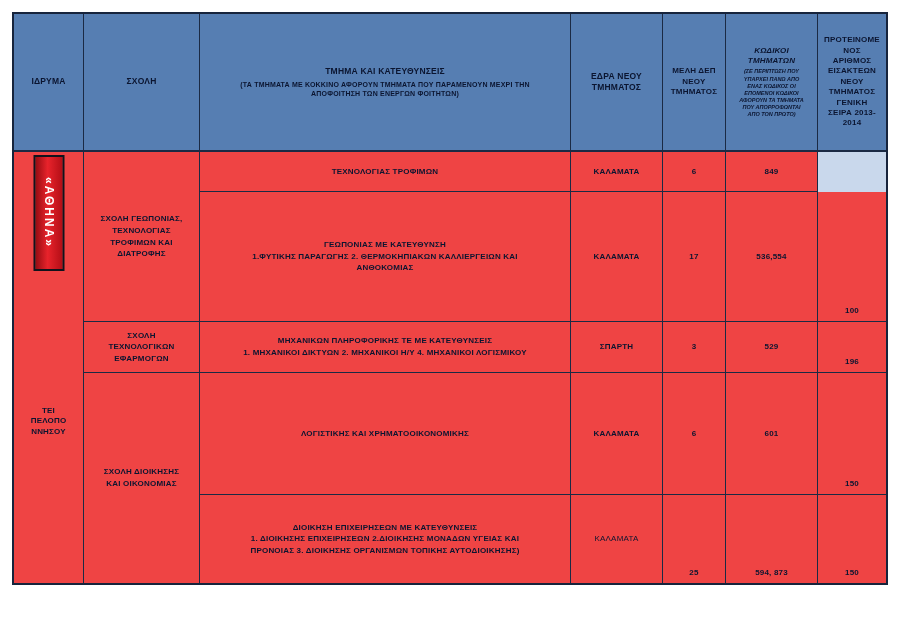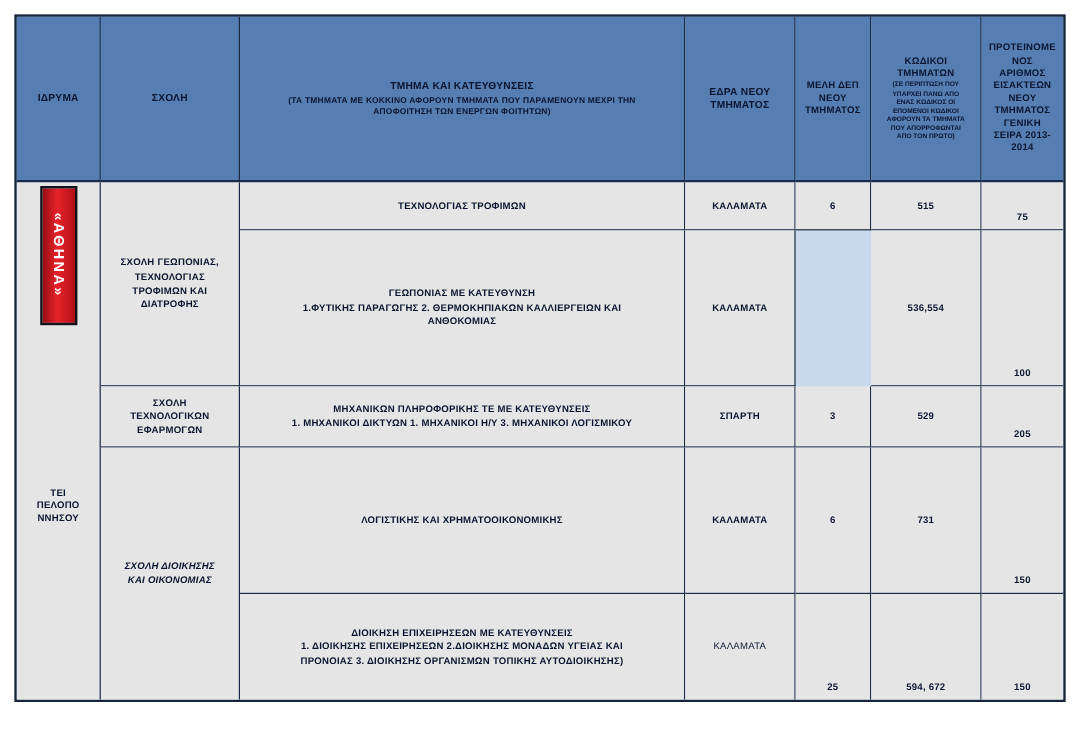--- a/index.html
+++ b/index.html
@@ -22,21 +22,21 @@
     padding:3px;
   }
   .no-r { border-right:none; }
   .no-b { border-bottom:none; }
 
   .head { background:#567eb2; border-bottom-width:2.5px; font-size:8.5px; line-height:1.3; letter-spacing:.2px; }
   .h-sub { font-size:7px; line-height:1.35; margin-top:3px; white-space:pre-line; }
   .h-sub-tiny { font-size:5.5px; line-height:1.3; margin-top:2px; white-space:pre-line; letter-spacing:0; }
   .prel { white-space:pre-line; }
 
-  .bodyc { background:#e5e5e5; font-size:8px; line-height:1.45; letter-spacing:.2px; }
+  .bodyc { background:#ef4444; font-size:8px; line-height:1.45; letter-spacing:.2px; }
   .seat { font-size:8px; }
   .seat-normal { font-weight:400; }
   .num { font-size:8px; }
   .bottom-num { justify-content:flex-end; padding-bottom:4px; }
 
   .inst { position:relative; }
   .badge {
     position:absolute; left:50%; transform:translateX(-50%); top:3px;
     width:31px; height:116px; box-sizing:border-box;
     border:2px solid #10131c;
@@ -68,21 +68,21 @@
     </div>
     <div class="cell head prel" style="grid-row:1;grid-column:4;">
       <span class="prel">ΕΔΡΑ ΝΕΟΥ
 ΤΜΗΜΑΤΟΣ</span>
     </div>
     <div class="cell head" style="grid-row:1;grid-column:5;font-size:8px;">
       <span class="prel">ΜΕΛΗ ΔΕΠ
 ΝΕΟΥ
 ΤΜΗΜΑΤΟΣ</span>
     </div>
-    <div class="cell head" style="grid-row:1;grid-column:6;font-size:8px;">
+    <div class="cell head" style="grid-row:1;grid-column:6;font-size:8px;font-style:italic;">
       <span class="prel">ΚΩΔΙΚΟΙ
 ΤΜΗΜΑΤΩΝ</span>
       <span class="h-sub-tiny">(ΣΕ ΠΕΡΙΠΤΩΣΗ ΠΟΥ
 ΥΠΑΡΧΕΙ ΠΑΝΩ ΑΠΟ
 ΕΝΑΣ ΚΩΔΙΚΟΣ ΟΙ
 ΕΠΟΜΕΝΟΙ ΚΩΔΙΚΟΙ
 ΑΦΟΡΟΥΝ ΤΑ ΤΜΗΜΑΤΑ
 ΠΟΥ ΑΠΟΡΡΟΦΩΝΤΑΙ
 ΑΠΟ ΤΟΝ ΠΡΩΤΟ)</span>
     </div>
@@ -109,101 +109,101 @@
       <span class="prel">ΣΧΟΛΗ ΓΕΩΠΟΝΙΑΣ,
 ΤΕΧΝΟΛΟΓΙΑΣ
 ΤΡΟΦΙΜΩΝ ΚΑΙ
 ΔΙΑΤΡΟΦΗΣ</span>
     </div>
     <div class="cell bodyc prel" style="grid-row:4;grid-column:2;">
       <span class="prel">ΣΧΟΛΗ
 ΤΕΧΝΟΛΟΓΙΚΩΝ
 ΕΦΑΡΜΟΓΩΝ</span>
     </div>
-    <div class="cell bodyc prel no-b" style="grid-row:5 / span 2;grid-column:2;font-style:italic;">
+    <div class="cell bodyc prel no-b" style="grid-row:5 / span 2;grid-column:2;">
       <span class="prel">ΣΧΟΛΗ ΔΙΟΙΚΗΣΗΣ
 ΚΑΙ ΟΙΚΟΝΟΜΙΑΣ</span>
     </div>
 
     <div class="cell bodyc dept" style="grid-row:2;grid-column:3;">
       <span class="prel">ΤΕΧΝΟΛΟΓΙΑΣ ΤΡΟΦΙΜΩΝ</span>
     </div>
     <div class="cell bodyc seat" style="grid-row:2;grid-column:4;">
       <span>ΚΑΛΑΜΑΤΑ</span>
     </div>
     <div class="cell bodyc num" style="grid-row:2;grid-column:5;">
       <span>6</span>
     </div>
     <div class="cell bodyc num" style="grid-row:2;grid-column:6;">
-      <span>515</span>
-    </div>
-    <div class="cell bodyc num bottom-num no-r" style="grid-row:2;grid-column:7;">
-      <span>75</span>
+      <span>849</span>
     </div>
 
     <div class="cell bodyc dept" style="grid-row:3;grid-column:3;align-items:center;">
       <span class="prel">ΓΕΩΠΟΝΙΑΣ  ΜΕ ΚΑΤΕΥΘΥΝΣΗ
 1.ΦΥΤΙΚΗΣ  ΠΑΡΑΓΩΓΗΣ 2. ΘΕΡΜΟΚΗΠΙΑΚΩΝ ΚΑΛΛΙΕΡΓΕΙΩΝ ΚΑΙ
 ΑΝΘΟΚΟΜΙΑΣ</span>
     </div>
     <div class="cell bodyc seat" style="grid-row:3;grid-column:4;">
       <span>ΚΑΛΑΜΑΤΑ</span>
     </div>
+    <div class="cell bodyc num" style="grid-row:3;grid-column:5;">
+      <span>17</span>
+    </div>
     <div class="cell bodyc num" style="grid-row:3;grid-column:6;">
       <span>536,554</span>
     </div>
     <div class="cell bodyc num bottom-num no-r" style="grid-row:3;grid-column:7;">
       <span>100</span>
     </div>
 
     <div class="cell bodyc dept" style="grid-row:4;grid-column:3;">
       <span class="prel">ΜΗΧΑΝΙΚΩΝ ΠΛΗΡΟΦΟΡΙΚΗΣ ΤΕ  ΜΕ ΚΑΤΕΥΘΥΝΣΕΙΣ
-1. ΜΗΧΑΝΙΚΟΙ ΔΙΚΤΥΩΝ 1. ΜΗΧΑΝΙΚΟΙ Η/Υ 3. ΜΗΧΑΝΙΚΟΙ ΛΟΓΙΣΜΙΚΟΥ</span>
+1. ΜΗΧΑΝΙΚΟΙ ΔΙΚΤΥΩΝ 2. ΜΗΧΑΝΙΚΟΙ Η/Υ 4. ΜΗΧΑΝΙΚΟΙ ΛΟΓΙΣΜΙΚΟΥ</span>
     </div>
     <div class="cell bodyc seat" style="grid-row:4;grid-column:4;">
       <span>ΣΠΑΡΤΗ</span>
     </div>
     <div class="cell bodyc num" style="grid-row:4;grid-column:5;">
       <span>3</span>
     </div>
     <div class="cell bodyc num" style="grid-row:4;grid-column:6;text-align:center;">
       <span>529</span>
     </div>
     <div class="cell bodyc num bottom-num no-r" style="grid-row:4;grid-column:7;">
-      <span>205</span>
+      <span>196</span>
     </div>
 
     <div class="cell bodyc dept" style="grid-row:5;grid-column:3;">
       <span class="prel">ΛΟΓΙΣΤΙΚΗΣ ΚΑΙ ΧΡΗΜΑΤΟΟΙΚΟΝΟΜΙΚΗΣ</span>
     </div>
     <div class="cell bodyc seat" style="grid-row:5;grid-column:4;">
       <span>ΚΑΛΑΜΑΤΑ</span>
     </div>
     <div class="cell bodyc num" style="grid-row:5;grid-column:5;">
       <span>6</span>
     </div>
     <div class="cell bodyc num" style="grid-row:5;grid-column:6;">
-      <span>731</span>
+      <span>601</span>
     </div>
     <div class="cell bodyc num bottom-num no-r" style="grid-row:5;grid-column:7;">
       <span>150</span>
     </div>
 
     <div class="cell bodyc dept no-b" style="grid-row:6;grid-column:3;">
       <span class="prel">ΔΙΟΙΚΗΣΗ ΕΠΙΧΕΙΡΗΣΕΩΝ ΜΕ  ΚΑΤΕΥΘΥΝΣΕΙΣ
 1. ΔΙΟΙΚΗΣΗΣ ΕΠΙΧΕΙΡΗΣΕΩΝ 2.ΔΙΟΙΚΗΣΗΣ ΜΟΝΑΔΩΝ ΥΓΕΙΑΣ ΚΑΙ
 ΠΡΟΝΟΙΑΣ 3. ΔΙΟΙΚΗΣΗΣ ΟΡΓΑΝΙΣΜΩΝ ΤΟΠΙΚΗΣ ΑΥΤΟΔΙΟΙΚΗΣΗΣ)</span>
     </div>
     <div class="cell bodyc seat seat-normal no-b" style="grid-row:6;grid-column:4;">
       <span>ΚΑΛΑΜΑΤΑ</span>
     </div>
     <div class="cell bodyc num bottom-num no-b" style="grid-row:6;grid-column:5;">
       <span>25</span>
     </div>
     <div class="cell bodyc num bottom-num no-b" style="grid-row:6;grid-column:6;">
-      <span>594, 672</span>
+      <span>594, 873</span>
     </div>
     <div class="cell bodyc num bottom-num no-r no-b" style="grid-row:6;grid-column:7;">
       <span>150</span>
     </div>
 
   </div>
 </div>
 
 </body></html>

